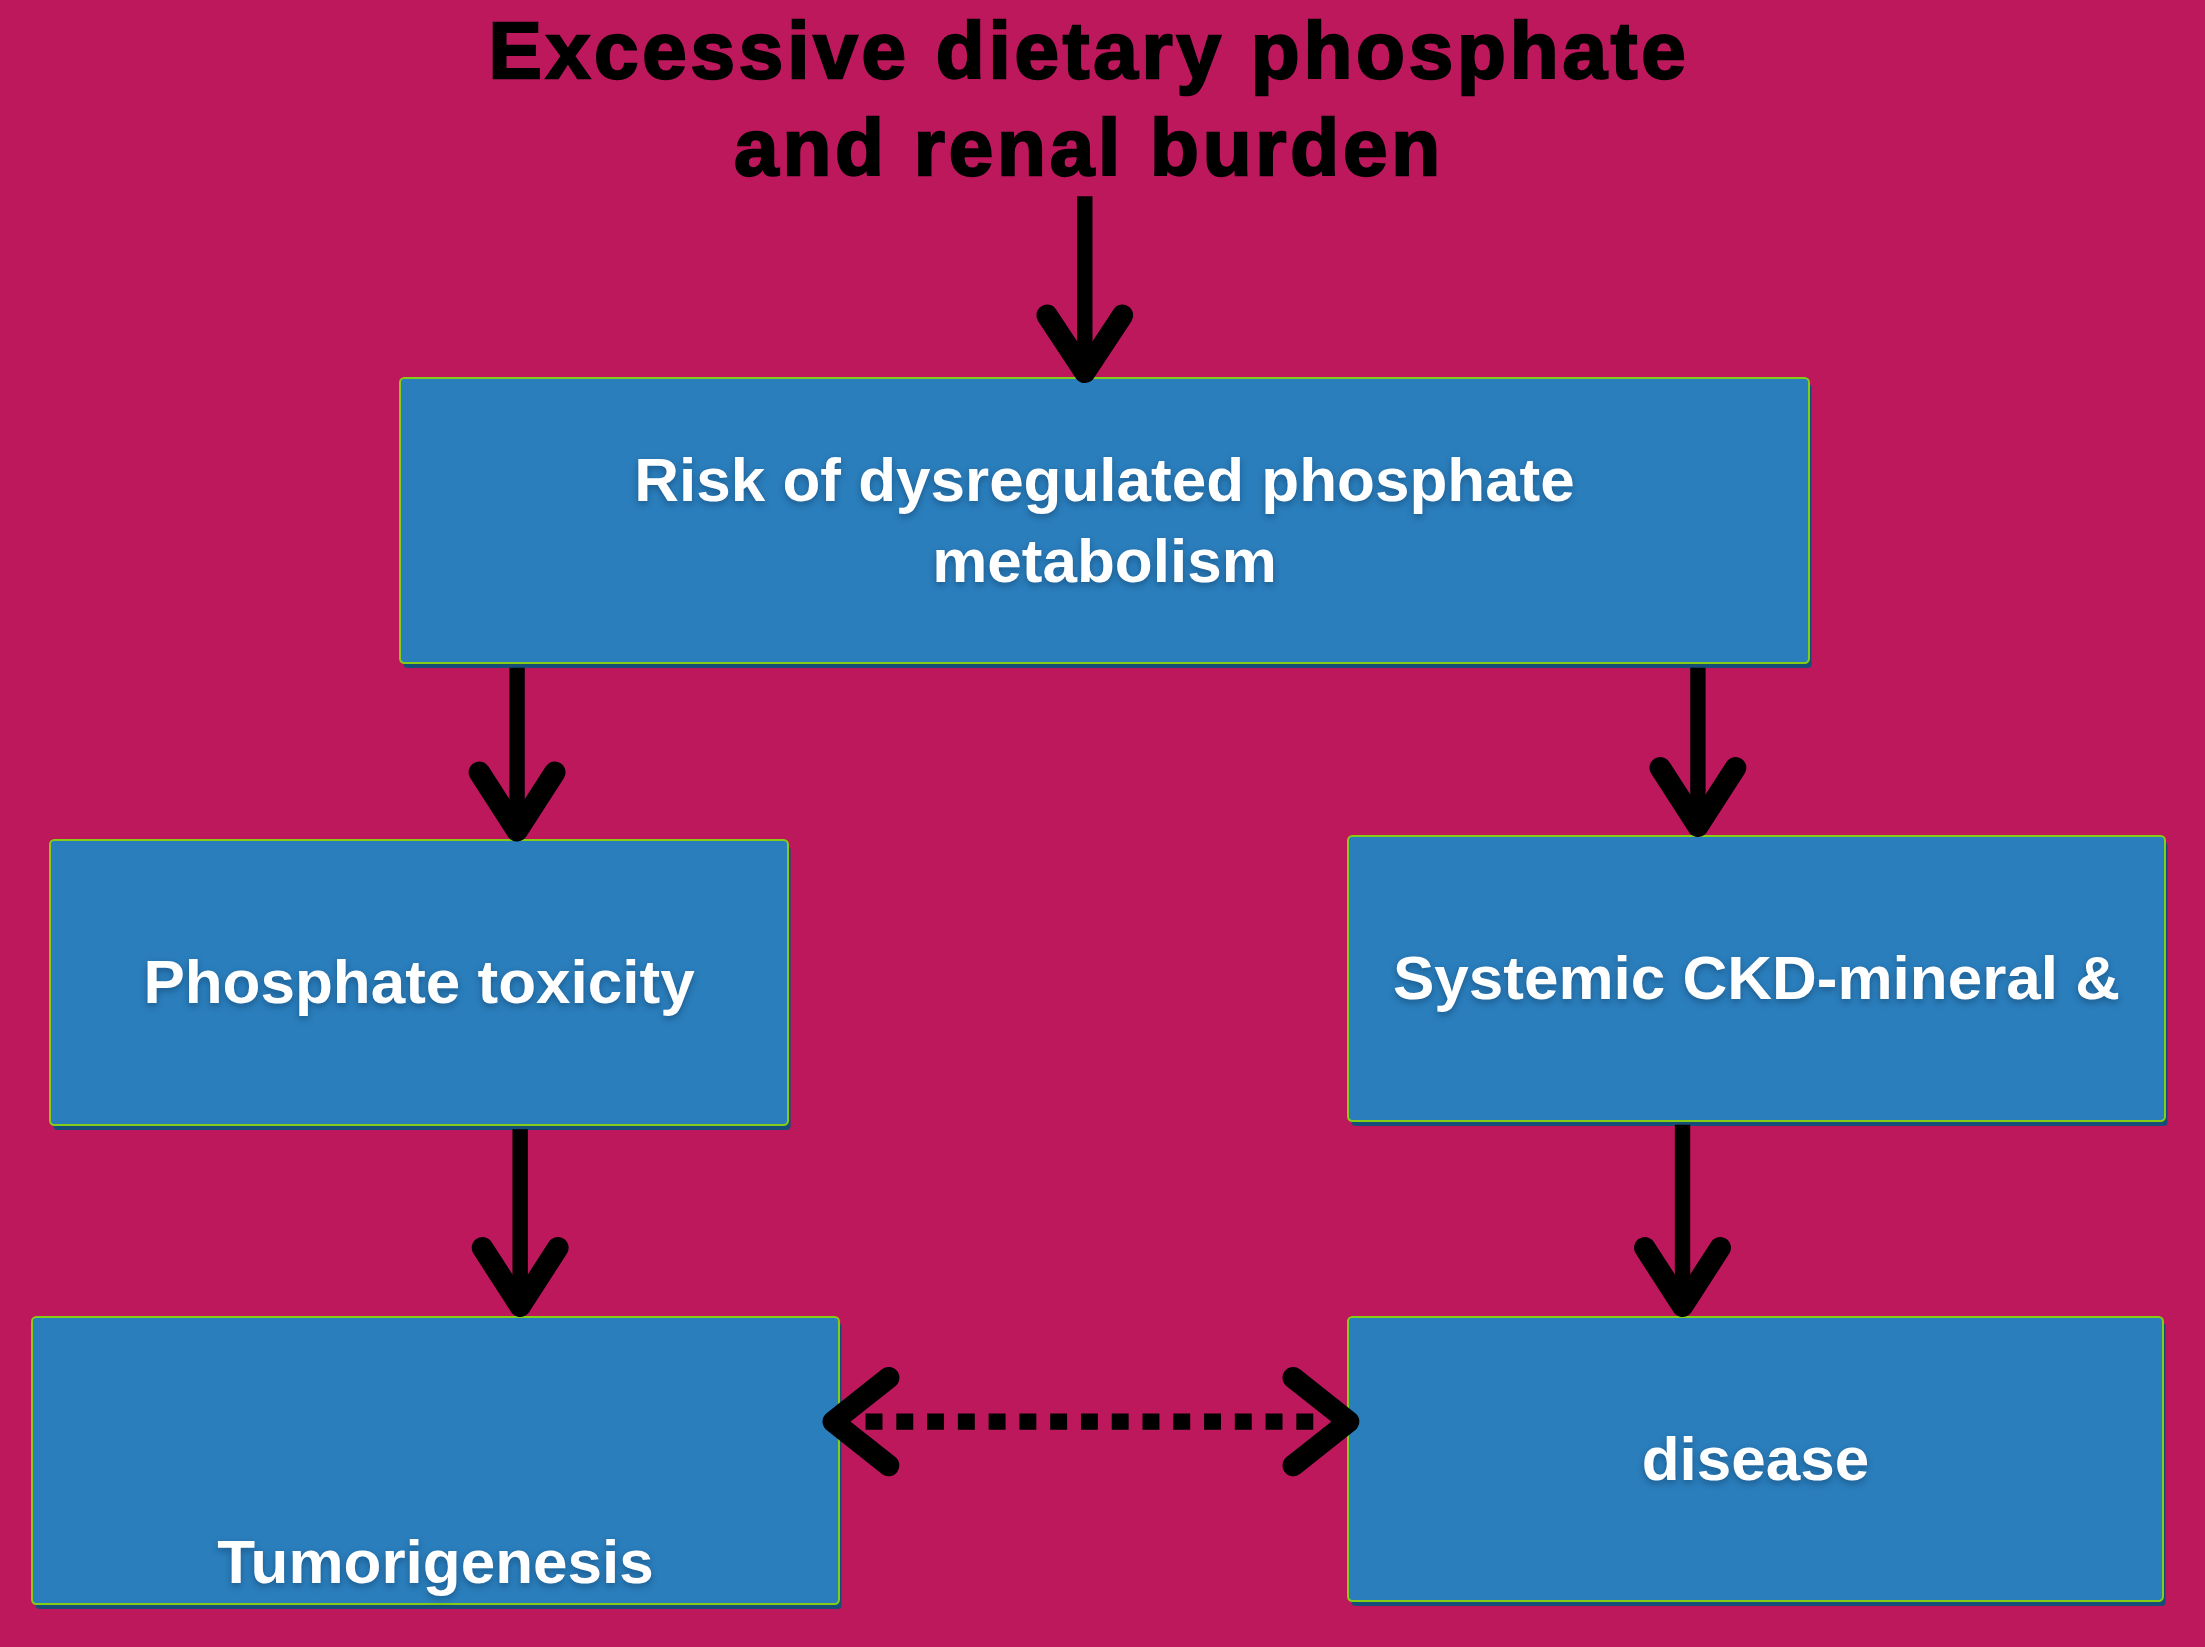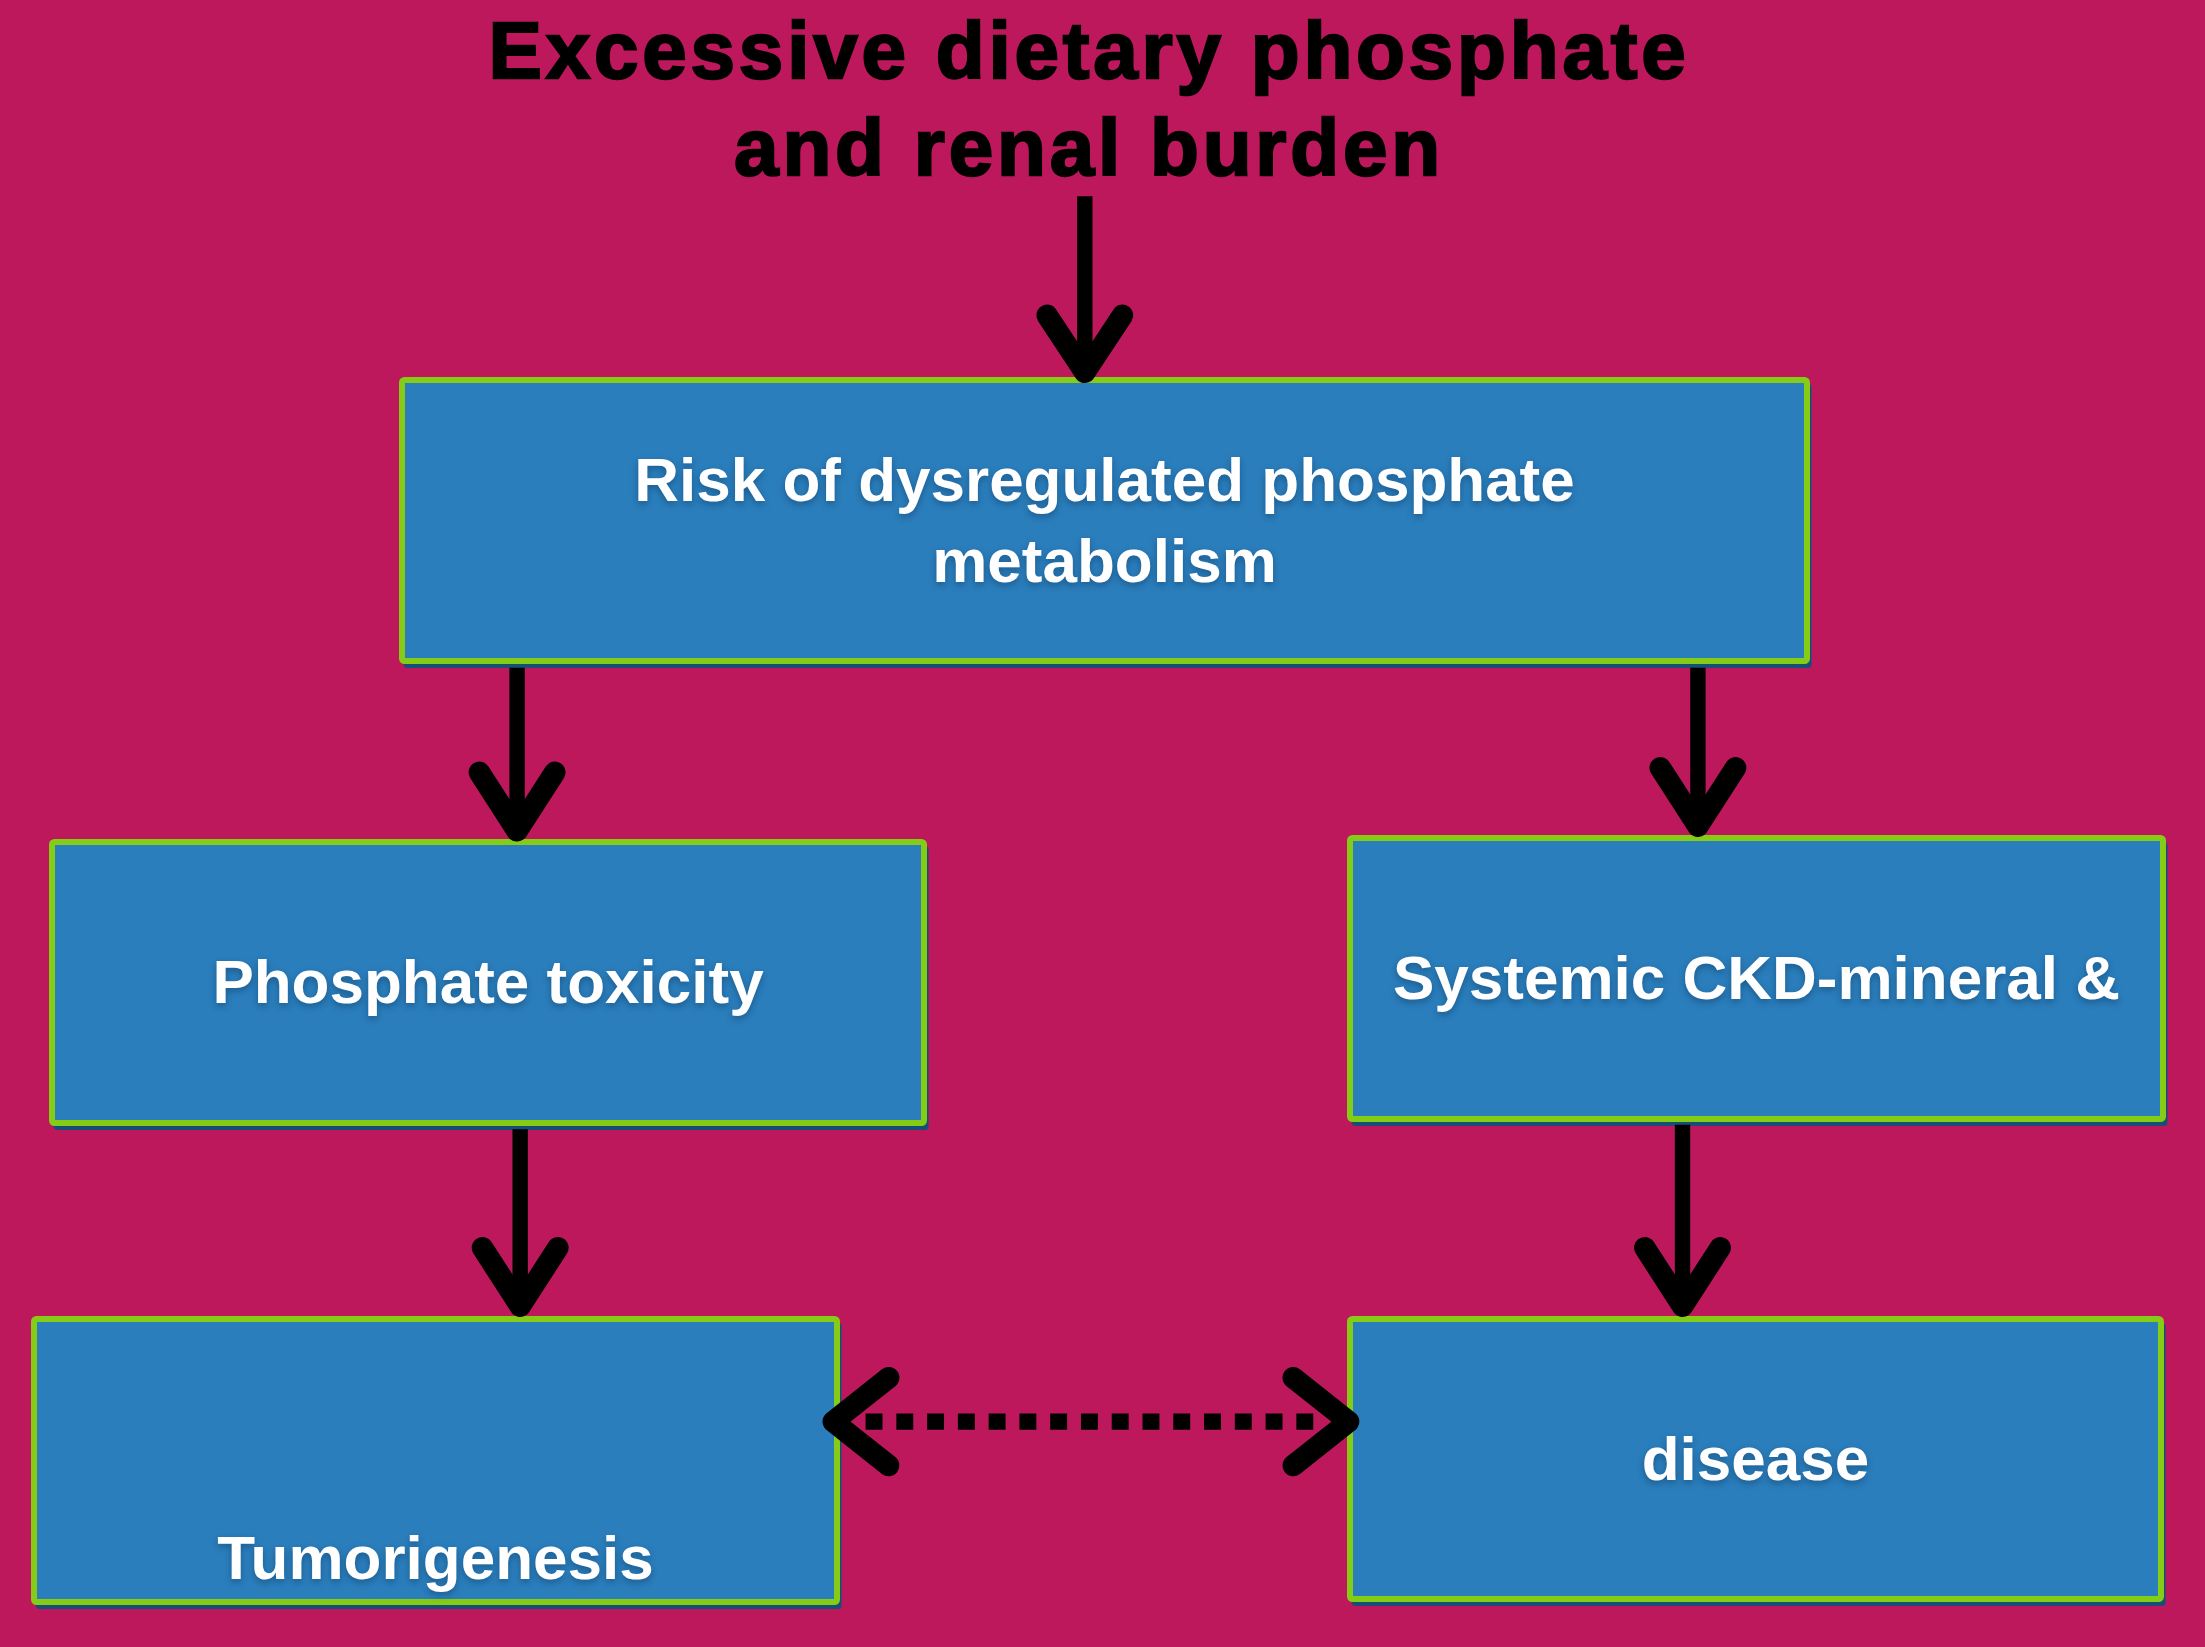--- a/index.html
+++ b/index.html
@@ -26,21 +26,21 @@
     font-weight: bold;
     letter-spacing: 3.8px;
     line-height: 1.21;
     -webkit-text-stroke: 2.3px #000000;
   }
   .title span { display: block; }
   .node {
     position: absolute;
     box-sizing: border-box;
     background: #2a7ebc;
-    border: 6px solid #84cc16;
+    border: 2px solid #84cc16;
     border-radius: 5.4px;
     box-shadow: 3.1px 5.4px 0 -1.5px #174e78;
     display: flex;
     flex-direction: column;
     align-items: center;
     justify-content: center;
     text-align: center;
     color: #ffffff;
     font-size: 62px;
     font-weight: bold;
@@ -82,21 +82,21 @@
   <div class="title">
     <span>Excessive dietary phosphate</span>
     <span>and renal burden</span>
   </div>
 
   <div class="node" style="left:399px; top:377px; width:1411px; height:287px;">
     <span>Risk of dysregulated phosphate</span>
     <span>metabolism</span>
   </div>
 
-  <div class="node" style="left:49px; top:839px; width:878px; height:287px;">
+  <div class="node" style="left:49px; top:839px; width:740px; height:287px;">
     <span>Phosphate toxicity</span>
   </div>
 
   <div class="node" style="left:1347px; top:835px; width:819px; height:287px;">
     <span>Systemic CKD-mineral &amp;</span>
   </div>
 
   <div class="node" style="left:31px; top:1316px; width:809px; height:289px;justify-content:flex-end;">
     <span>Tumorigenesis</span>
   </div>

